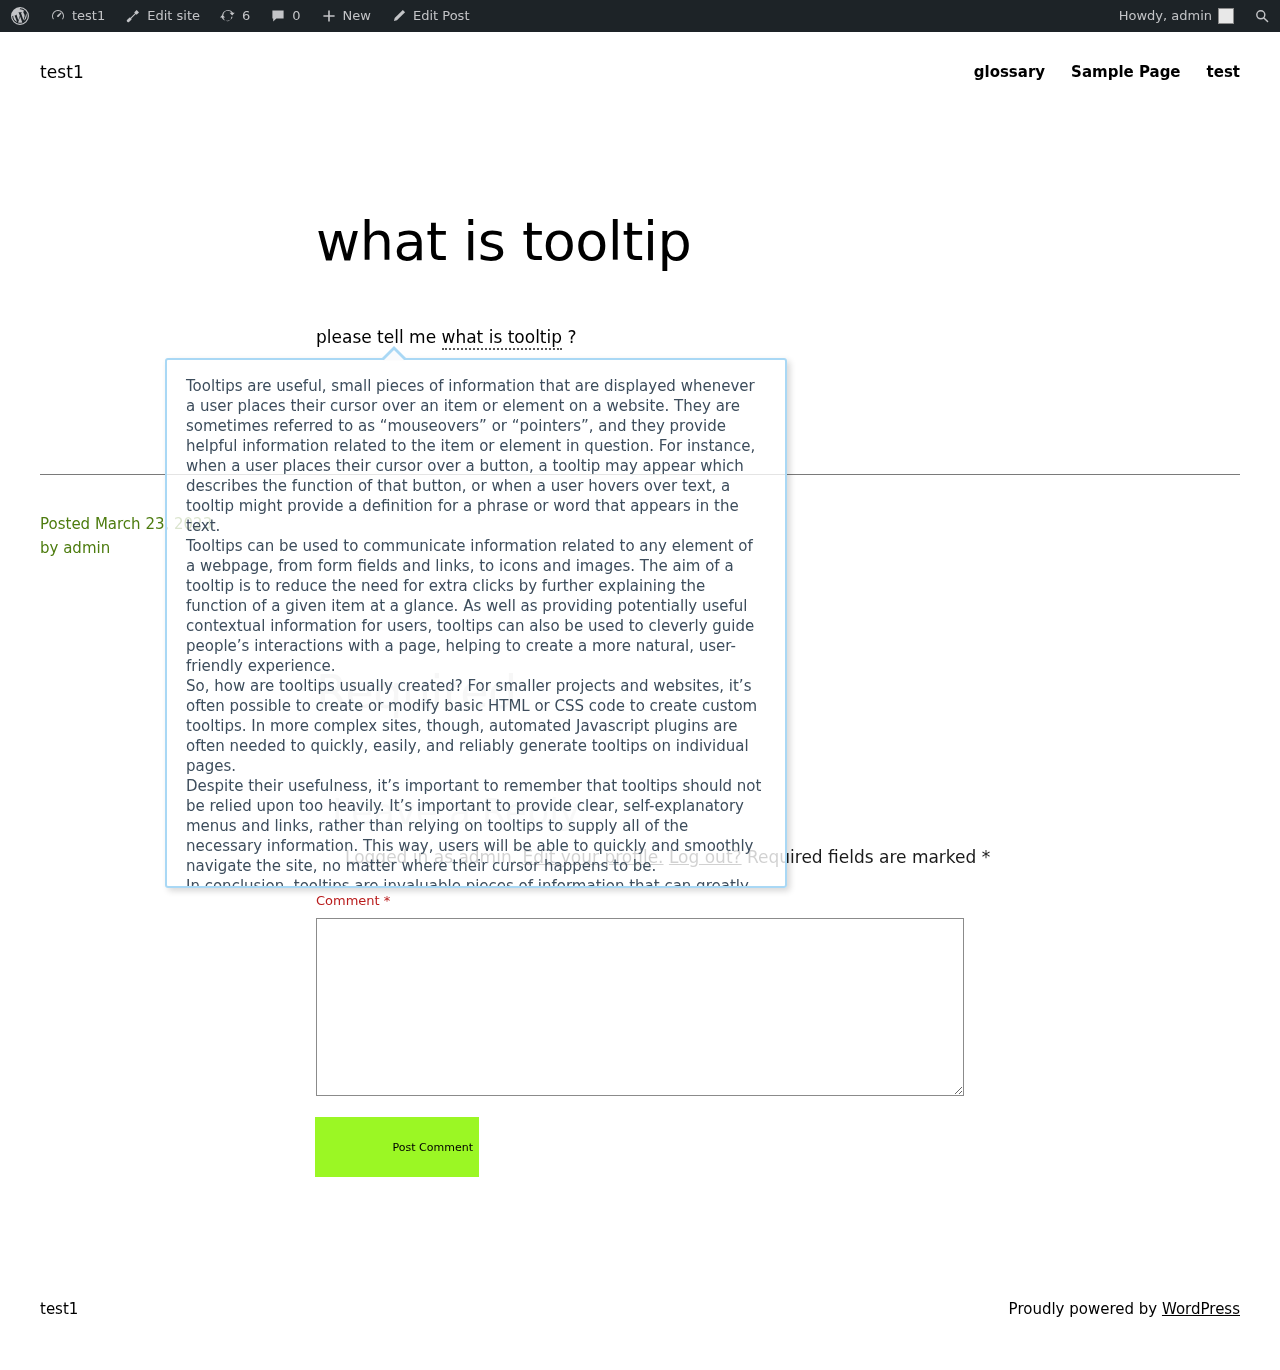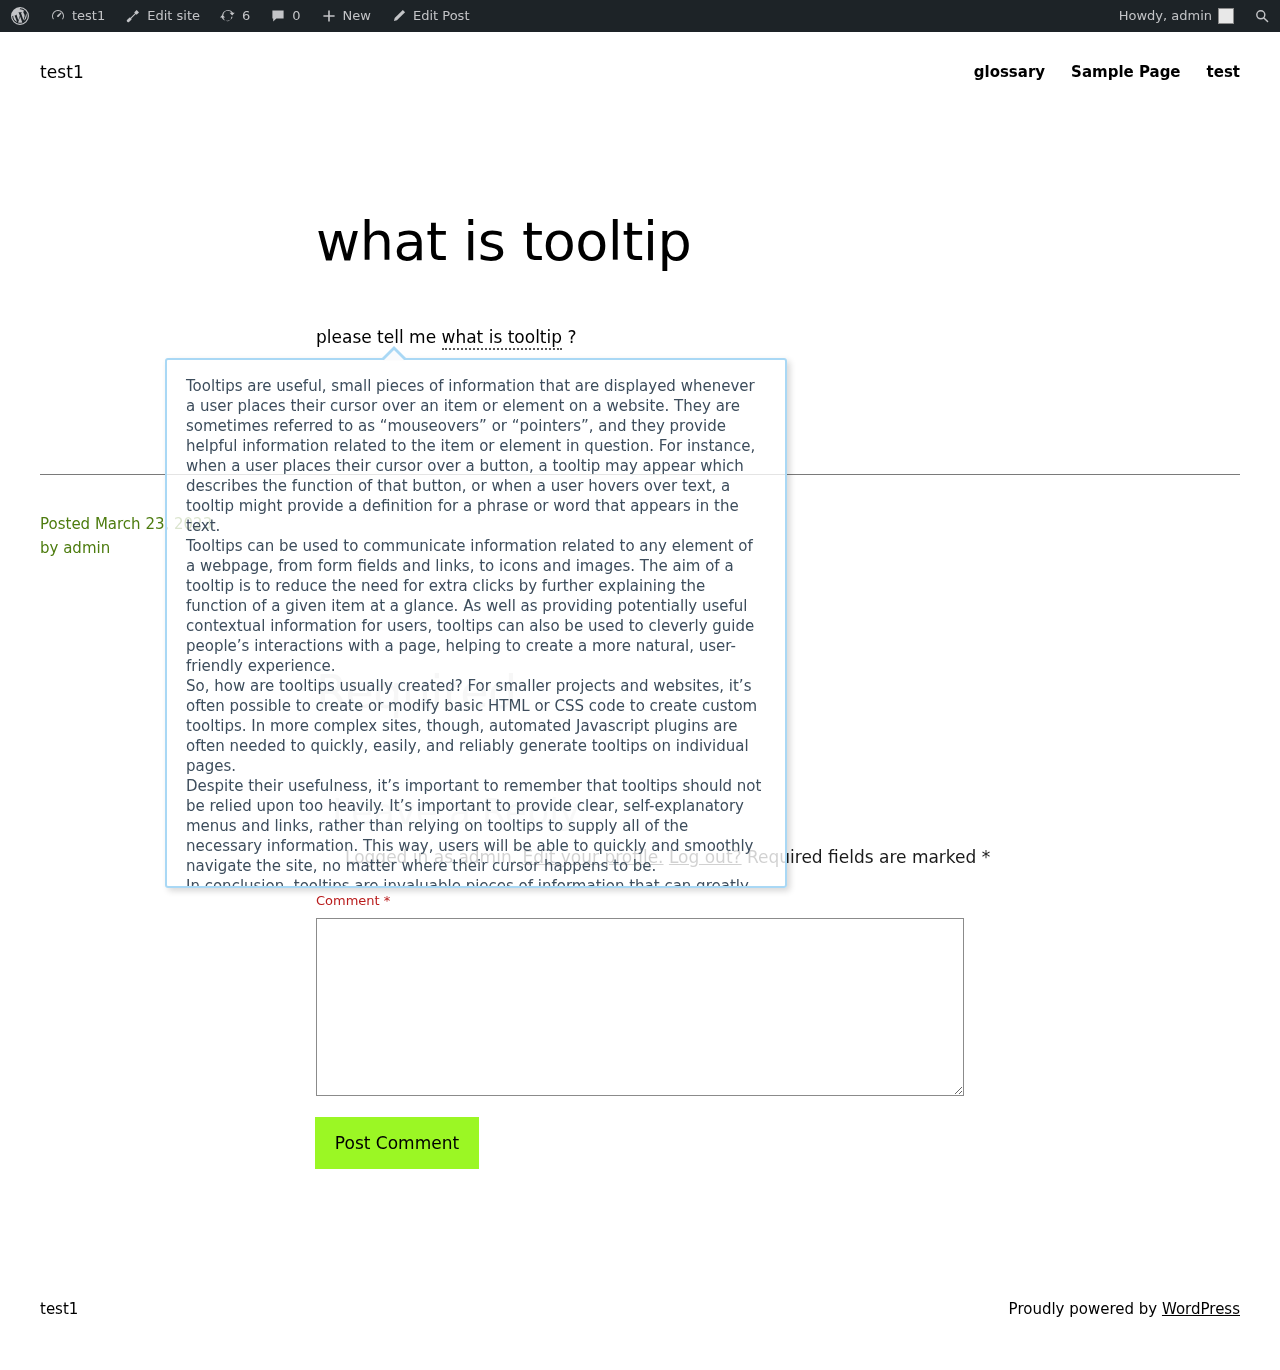--- a/index.html
+++ b/index.html
@@ -161,27 +161,28 @@
     resize: both;
     font-family: "DejaVu Sans", "Liberation Sans", sans-serif;
     font-size: 15px;
     padding: 8px;
   }
   .post-comment-btn {
     position: absolute;
     top: 1117px;
     left: 315px;
     width: 164px;
-    height: 52px;
+    height: 60px;
     background: #9bf724;
     border: none;
     color: #000;
-    font-size: 17px;
+    font-size: 11px;
     font-family: "DejaVu Sans", "Liberation Sans", sans-serif;
     cursor: pointer;
+    text-align: right;
   }
 
   
   .tooltip-box {
     position: absolute;
     top: 358px;
     left: 165px;
     width: 622px;
     height: 530px;
     background: rgba(255,255,255,0.80);

